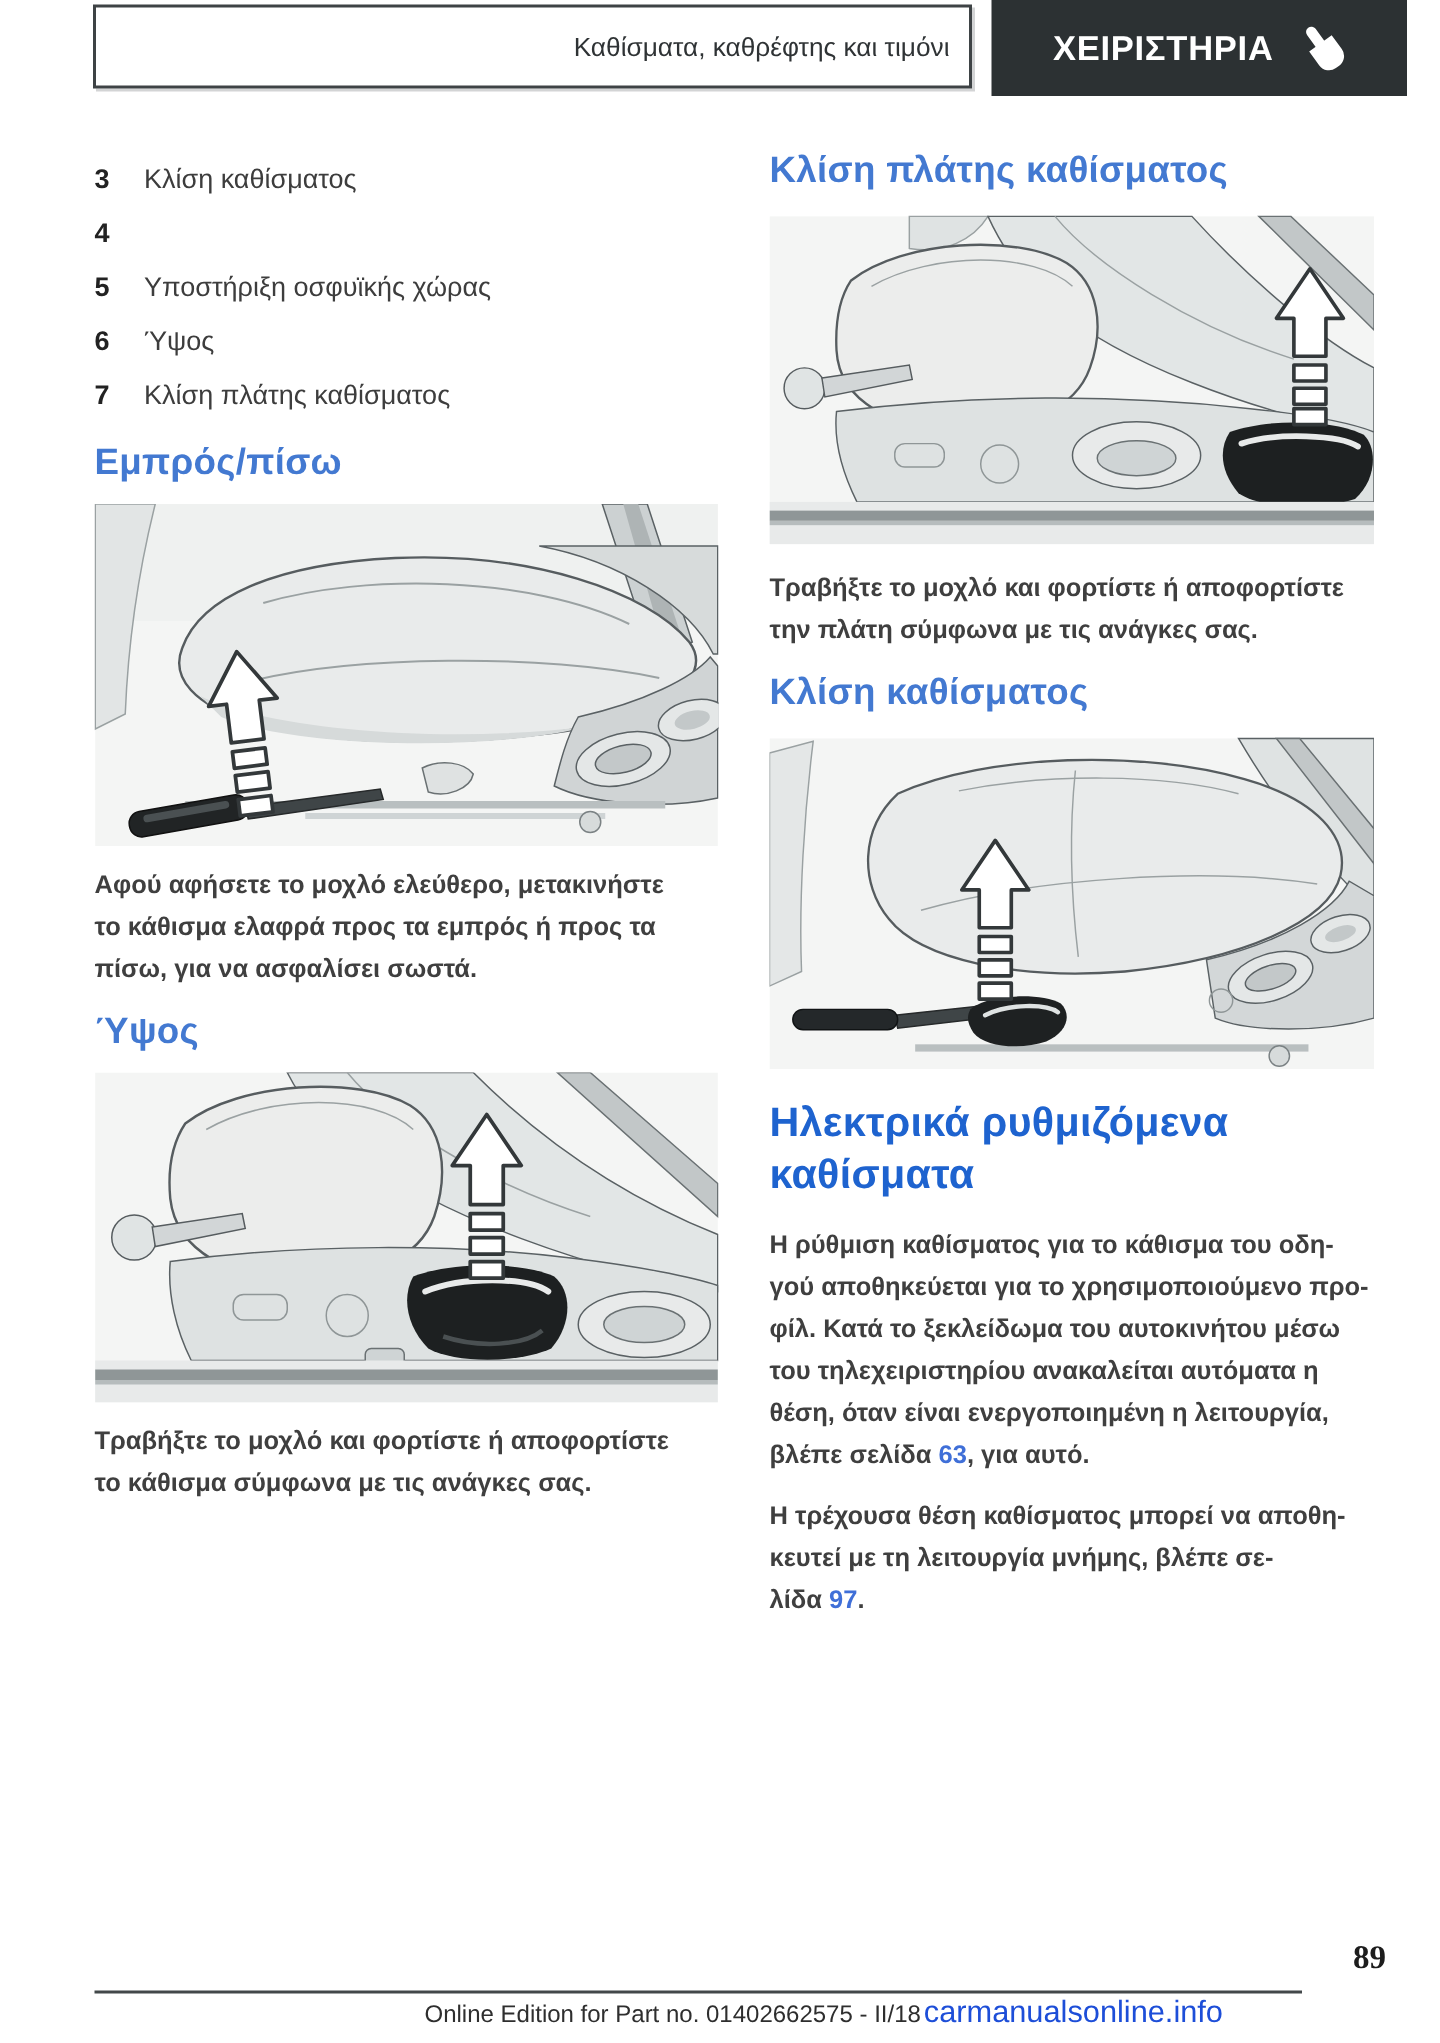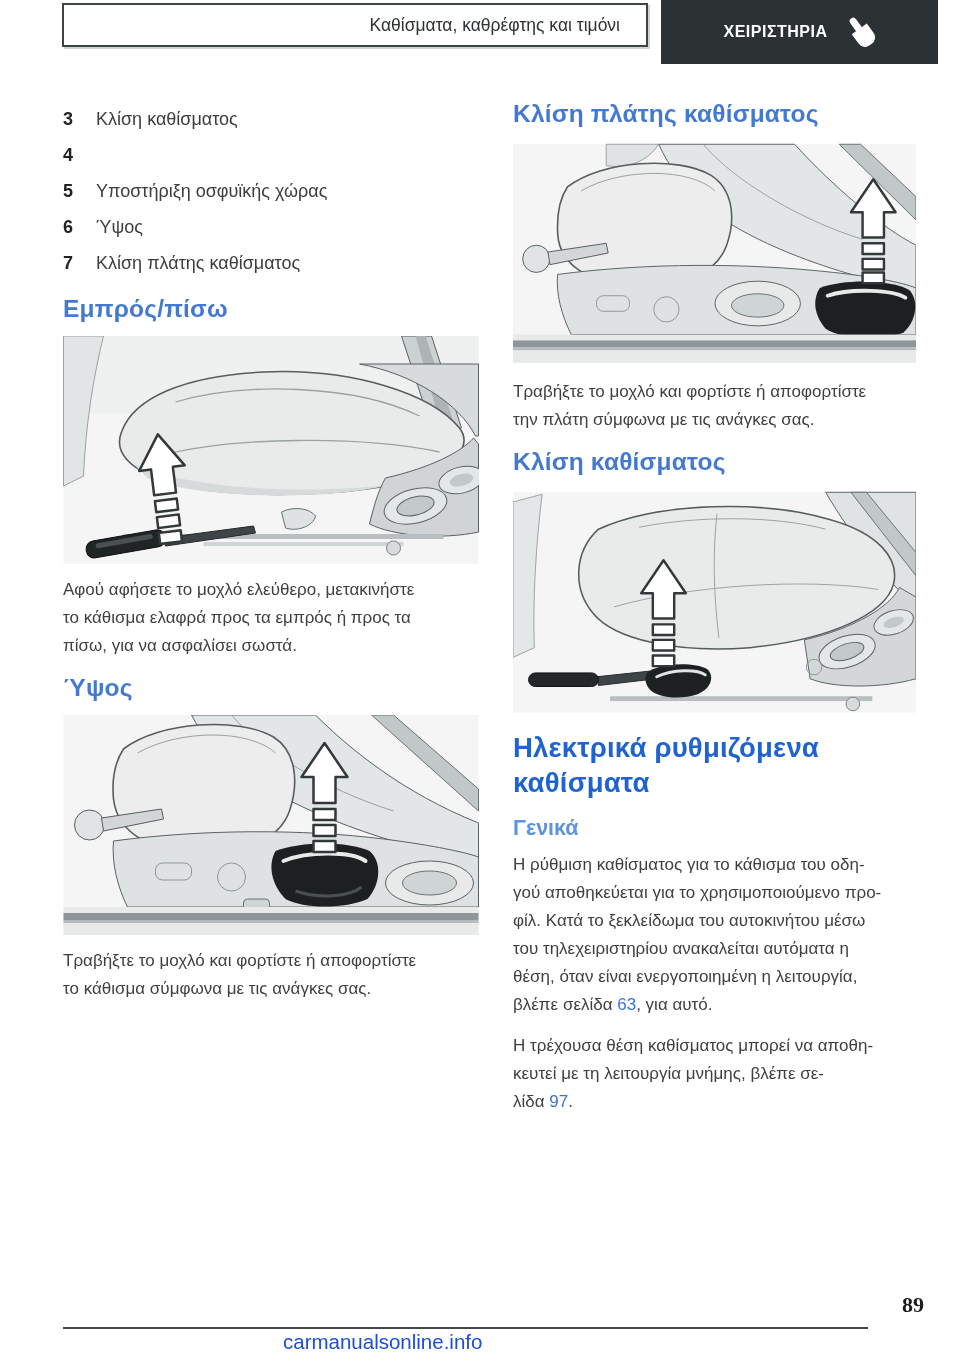--- a/index.html
+++ b/index.html
@@ -2,30 +2,30 @@
 <html><head>
 <meta charset="utf-8">
 <style>
   html,body{margin:0;padding:0;background:#ffffff;}
   body{
     width:960px;height:1362px;position:relative;overflow:hidden;
     font-family:"Liberation Sans","DejaVu Sans",sans-serif;color:#3f3f3f;
   }
   
   .crumb-box{
-    position:absolute;left:62px;top:3px;width:586px;height:44px;
+    position:absolute;left:62px;top:3px;width:586px;height:56px;
     border:2px solid #3e4345;box-sizing:border-box;background:#fff;
     display:flex;align-items:center;justify-content:flex-end;
-    padding-right:26px;font-size:17.5px;color:#2f3335;
+    padding-right:13px;font-size:17.5px;color:#2f3335;
     box-shadow:2px 2px 0 rgba(80,85,87,.25);
   }
   .tab{
     position:absolute;left:661px;top:0;width:277px;height:64px;
     background:#2c3133;color:#ffffff;display:flex;align-items:center;
-    justify-content:center;gap:18px;font-weight:bold;font-size:16px;
+    justify-content:center;gap:18px;font-weight:bold;font-size:23px;
     letter-spacing:.5px;
   }
   
   .col{position:absolute;box-sizing:border-box;}
   .col-left{left:63px;top:101px;width:416px;}
   .col-right{left:513px;top:94px;width:403px;}
   .legend{margin:0 0 2px;}
   .legend-row{display:flex;font-size:18px;line-height:36px;}
   .legend-num{width:33px;font-weight:bold;color:#222;}
   .legend-label{color:#3d3d3d;}
@@ -35,20 +35,21 @@
   }
   h2{
     font-size:24.5px;color:#4379d1;font-weight:700;margin:14px 0 13px;
     letter-spacing:.2px;
   }
   .col-right h2:first-child{margin-top:6px;}
   h3{font-size:21.5px;color:#5c95da;font-weight:700;margin:6px 0 10px;}
   p{
     font-size:17px;line-height:28px;margin:0 0 13px;color:#3f3f3f;
     white-space:pre-line;
+    font-weight:bold;
   }
   .pageref{color:#3f6fd8;cursor:pointer;text-decoration:none;}
   figure{margin:0 0 12px;width:100%;}
   figure svg{display:block;}
   
   .page-num{
     position:absolute;right:36px;top:1292px;font-size:22px;font-weight:bold;
     color:#1d1d1d;
     font-family:Liberation Serif, serif;
   }
@@ -256,31 +257,31 @@
         <rect x="12" y="82" width="22" height="11"></rect>
         <rect x="12" y="98" width="22" height="11"></rect>
       </g>
     </svg>
   </figure>
 
 
   <h1>Ηλεκτρικά ρυθμιζόμενα
 καθίσματα</h1>
 
-  <h3>Γενικά</h3>
 
   <p><span>Η ρύθμιση καθίσματος για το κάθισμα του οδη-
 γού αποθηκεύεται για το χρησιμοποιούμενο προ-
 φίλ. Κατά το ξεκλείδωμα του αυτοκινήτου μέσω
 του τηλεχειριστηρίου ανακαλείται αυτόματα η
 θέση, όταν είναι ενεργοποιημένη η λειτουργία,
 βλέπε σελίδα </span><a class="pageref">63</a><span>, για αυτό.</span></p>
 
   <p><span>Η τρέχουσα θέση καθίσματος μπορεί να αποθη-
 κευτεί με τη λειτουργία μνήμης, βλέπε σε-
 λίδα </span><a class="pageref">97</a><span>.</span></p>
 </div>
 
 <div class="page-num">89</div>
 <div class="footer-line"></div>
 <div class="footer-text">
+  <span class="edition">Online Edition for Part no. 01402662575 - II/18</span>
   <a class="watermark">carmanualsonline.info</a>
 </div>
 
 </body></html>

